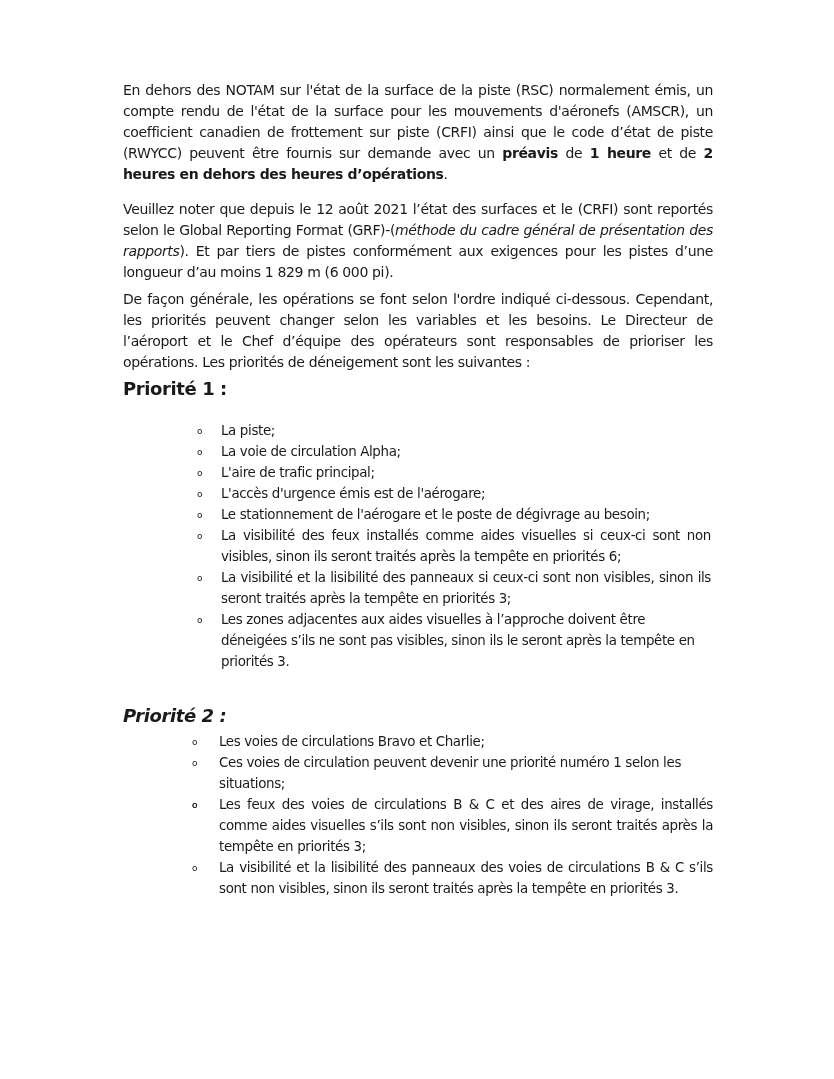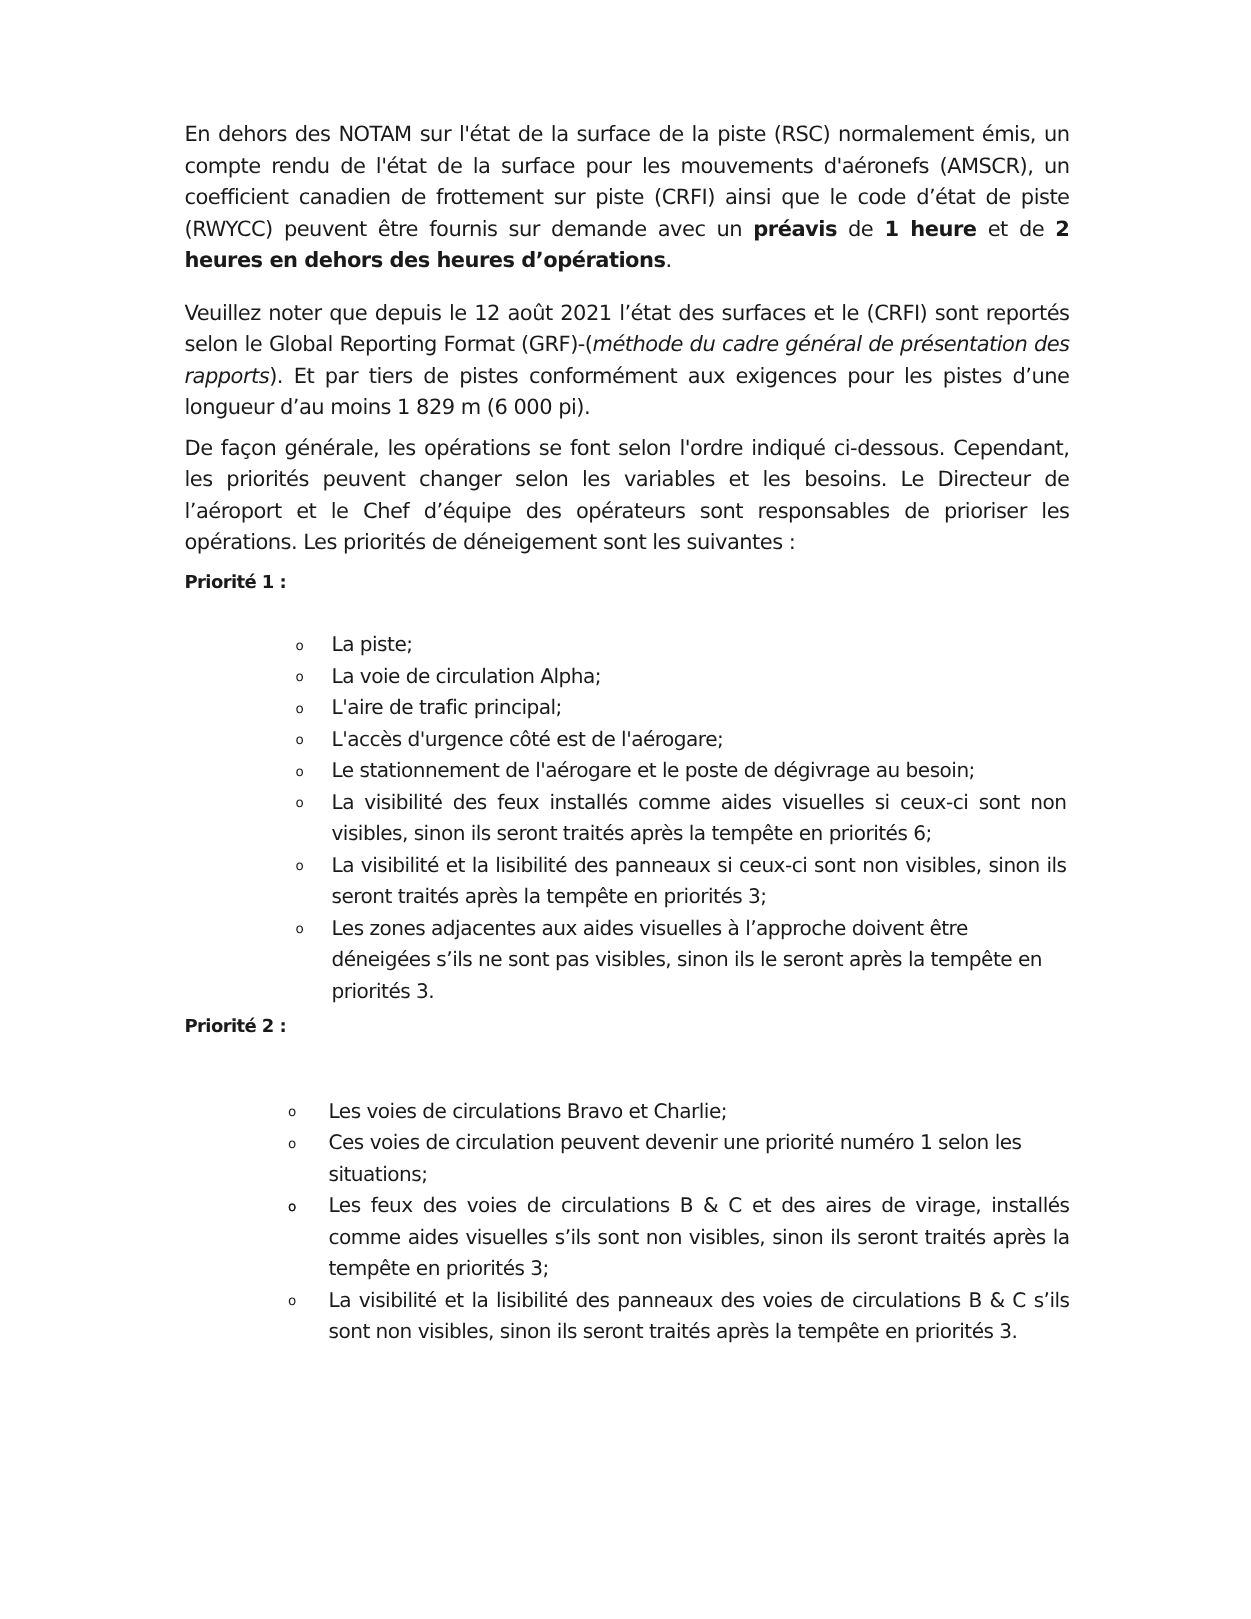--- a/index.html
+++ b/index.html
@@ -30,21 +30,21 @@
       text-align: justify;
       letter-spacing: -0.35px;
       word-spacing: 0px;
       margin: 0;
     }
     .para b { font-weight: bold; }
     .para i { font-style: italic; }
     .heading {
       position: absolute;
       left: 0;
-      font-size: 12px;
+      font-size: 18px;
       line-height: 21px;
       font-weight: bold;
       letter-spacing: -0.4px;
       margin: 0;
     }
     ul.bullets {
       position: absolute;
       list-style: none;
       margin: 0;
       padding: 0;
@@ -59,21 +59,21 @@
     .bullet-mark {
       position: absolute;
       top: 0;
       font-size: 9px;
       line-height: 23px;
     }
     #p1 { top: 80px; }
     #p2 { top: 199px; }
     #p3 { top: 289px; }
     #h1 { top: 378px; }
-    #h2 { top: 674px; }
+    #h2 { top: 705px; font-style: italic; }
     #list1 { left: 98px; top: 420px; width: 490px; }
     #list1 li { padding-left: 0; }
     #list1 .bullet-mark { left: -24px; }
     #list2 { left: 96px; top: 731px; width: 494px; }
     #list2 .bullet-mark { left: -27px; }
   </style>
 </head>
 <body>
 
 <div class="page">
@@ -83,21 +83,21 @@
   <p class="para" id="p2"><span>Veuillez noter que depuis le 12 août 2021 l’état des surfaces et le (CRFI) sont reportés selon le Global Reporting Format (GRF)-(</span><i>méthode du cadre général de présentation des rapports</i><span>).  Et par tiers de pistes conformément aux exigences pour les pistes d’une longueur d’au moins 1 829 m (6 000 pi).</span></p>
 
   <p class="para" id="p3">De façon générale, les opérations se font selon l'ordre indiqué ci-dessous. Cependant, les priorités peuvent changer selon les variables et les besoins. Le Directeur de l’aéroport et le Chef d’équipe des opérateurs sont responsables de prioriser les opérations. Les priorités de déneigement sont les suivantes :</p>
 
   <p class="heading" id="h1">Priorité 1 :</p>
 
   <ul class="bullets" id="list1">
     <li><span class="bullet-mark">o</span><span>La piste;</span></li>
     <li><span class="bullet-mark">o</span><span>La voie de circulation Alpha;</span></li>
     <li><span class="bullet-mark">o</span><span>L'aire de trafic principal;</span></li>
-    <li><span class="bullet-mark">o</span><span>L'accès d'urgence côté est de l'aérogare;</span></li>
+    <li><span class="bullet-mark">o</span><span>L'accès d'urgence émis est de l'aérogare;</span></li>
     <li style="text-align:left;"><span class="bullet-mark">o</span><span>Le stationnement de l'aérogare et le poste de dégivrage au besoin;</span></li>
     <li><span class="bullet-mark">o</span><span>La visibilité des feux installés comme aides visuelles si ceux-ci sont non visibles, sinon ils seront traités après la tempête en priorités 6;</span></li>
     <li><span class="bullet-mark">o</span><span>La visibilité et la lisibilité des panneaux si ceux-ci sont non visibles, sinon ils seront traités après la tempête en priorités 3;</span></li>
     <li style="text-align:left;"><span class="bullet-mark">o</span><span>Les zones adjacentes aux aides visuelles à l’approche doivent être déneigées s’ils ne sont pas visibles, sinon ils le seront après la tempête en priorités 3.</span></li>
   </ul>
 
   <p class="heading" id="h2">Priorité 2 :</p>
 
   <ul class="bullets" id="list2">
     <li><span class="bullet-mark">o</span><span>Les voies de circulations Bravo et Charlie;</span></li>

